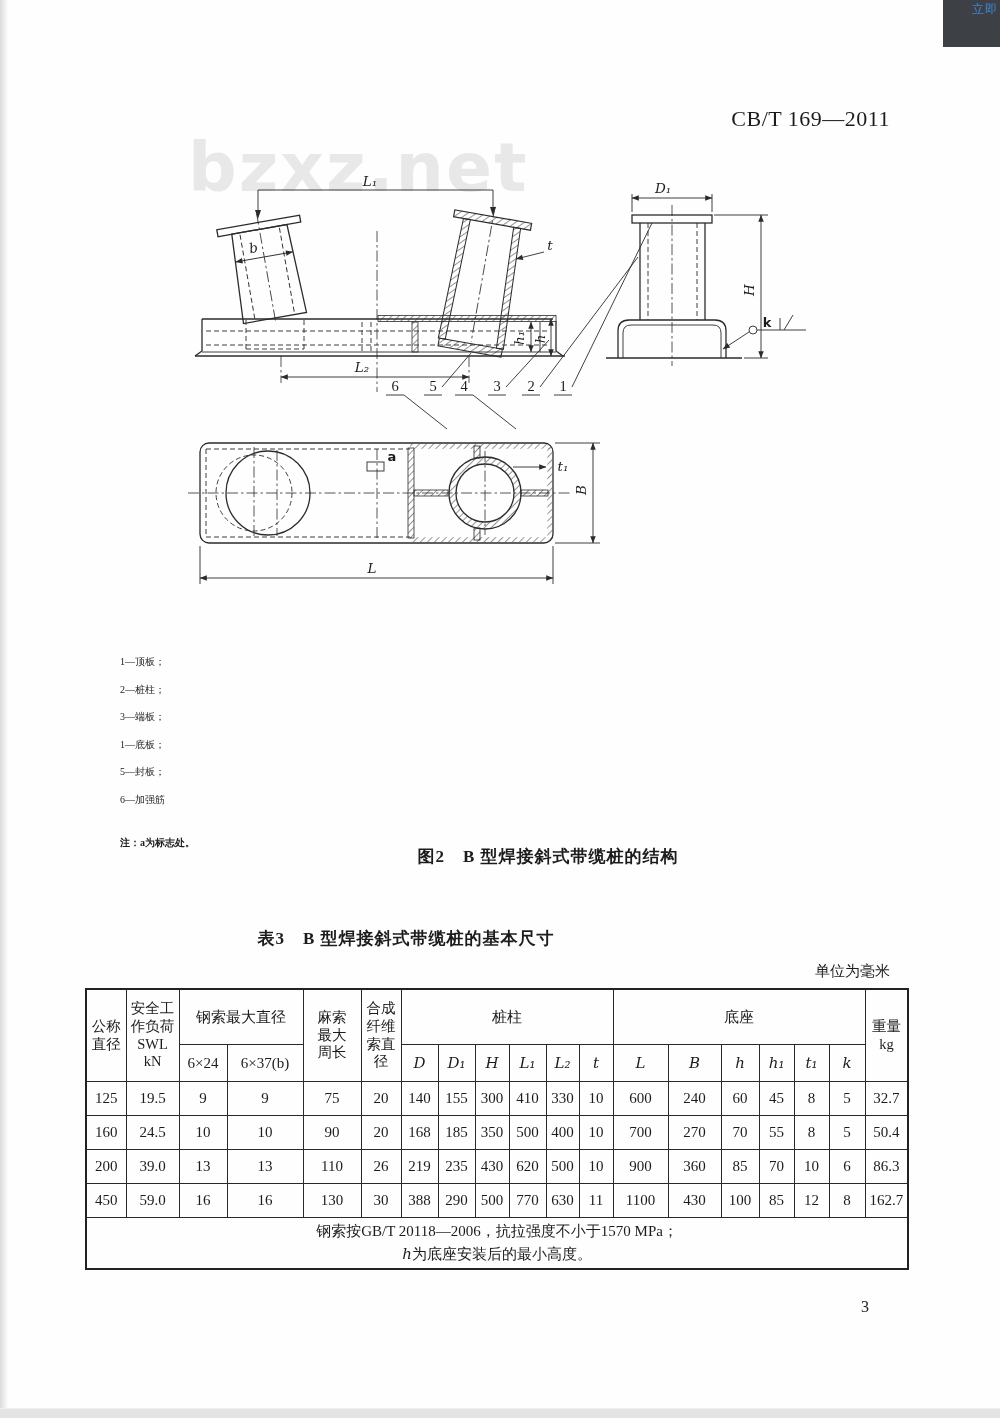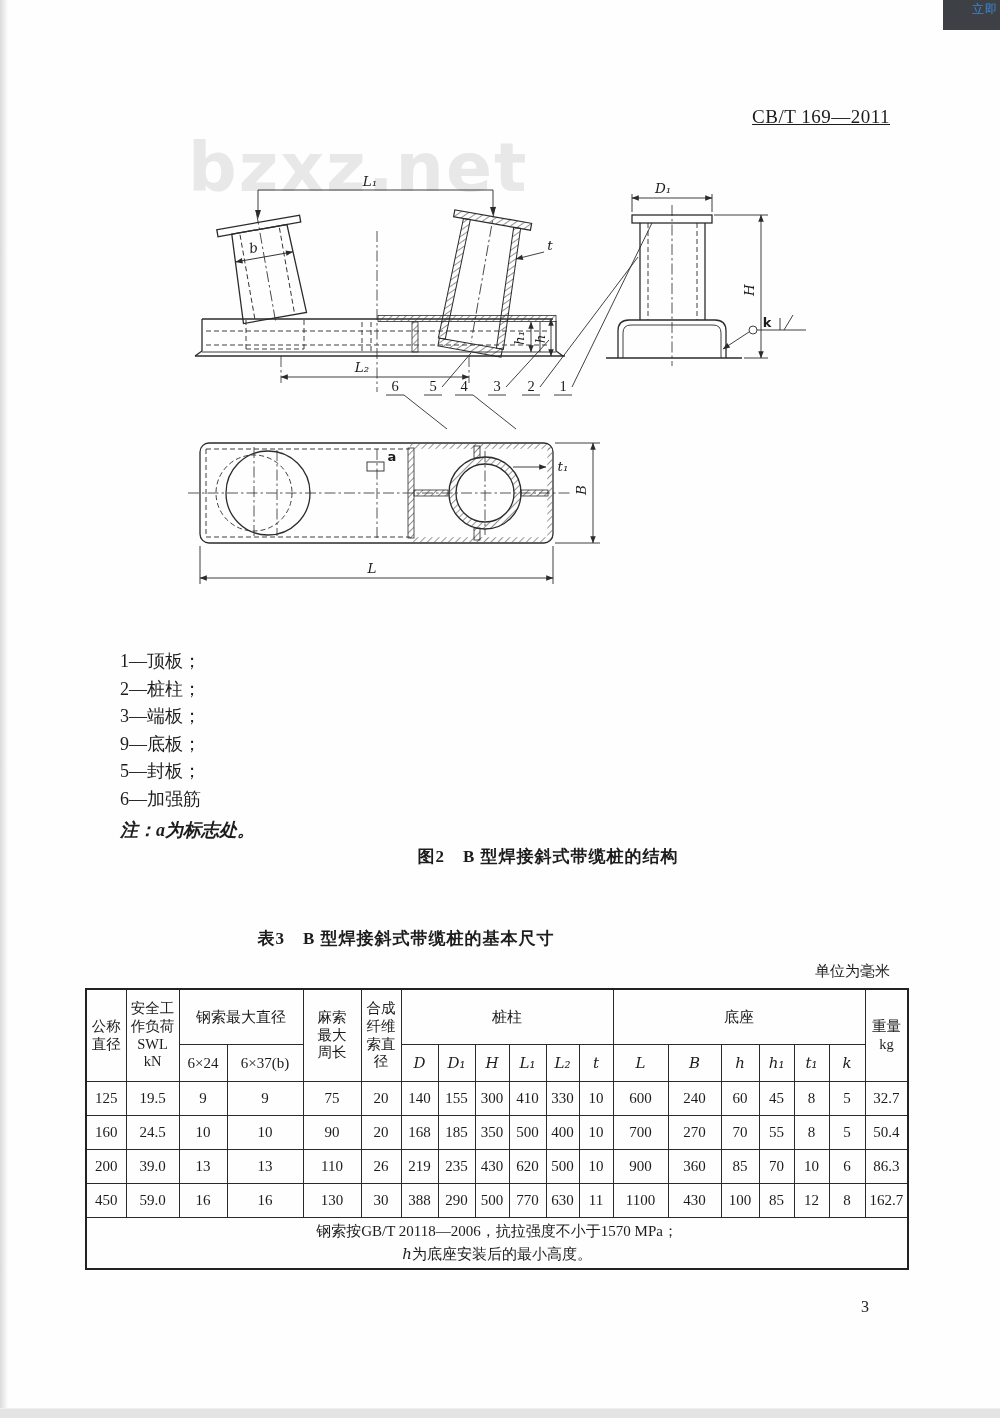--- a/index.html
+++ b/index.html
@@ -1,31 +1,31 @@
 <!DOCTYPE html>
 <html><head>
 <meta charset="utf-8">
 <style>
   html,body{margin:0;padding:0;background:#ffffff;}
   .page{position:relative;width:1000px;height:1418px;background:#fefefe;overflow:hidden;
         font-family:"Liberation Serif","DejaVu Serif",serif;color:#1c1c1c;}
   .page::before{content:"";position:absolute;left:0;top:0;width:8px;height:100%;
         background:linear-gradient(to right,rgba(0,0,0,.14),rgba(0,0,0,0));}
-  .corner-box{position:absolute;right:0;top:0;width:57px;height:30px;background:#3d4145;
+  .corner-box{position:absolute;right:0;top:0;width:57px;height:47px;background:#3d4145;
         overflow:hidden;cursor:pointer;}
   .corner-box span{position:absolute;right:2px;top:1px;font-size:12px;color:#3f86d8;
         font-family:"Liberation Sans","DejaVu Sans",sans-serif;letter-spacing:1px;}
   .watermark{position:absolute;left:188px;top:128px;font-size:68px;font-weight:bold;
         font-family:"DejaVu Sans","Liberation Sans",sans-serif;color:rgba(120,120,120,.16);
         letter-spacing:2px;user-select:none;}
-  .doc-number{position:absolute;right:110px;top:106px;font-size:19px;letter-spacing:.5px;text-decoration:underline;}
+  .doc-number{position:absolute;right:110px;top:106px;font-size:22px;letter-spacing:.5px;}
   .para{position:absolute;left:92px;top:147px;font-size:16.5px;}
   .drawing{position:absolute;left:85px;top:175px;}
-  .legend{position:absolute;left:120px;top:648px;font-size:18px;line-height:27.5px;}
-  .legend-note{font-weight:bold;margin-top:4px;font-style:italic;}
+  .legend{position:absolute;left:120px;top:648px;font-size:10px;line-height:27.5px;}
+  .legend-note{font-weight:bold;margin-top:16px;}
   .fig-caption{position:absolute;left:0;top:845px;width:1000px;text-align:center;
         font-size:17px;font-weight:bold;letter-spacing:1px;padding-left:48px;}
   .tbl-caption{position:absolute;left:0;top:927px;width:812px;text-align:center;
         font-size:17px;font-weight:bold;letter-spacing:1px;}
   .units{position:absolute;right:110px;top:962px;font-size:15px;}
   table.dims{position:absolute;left:85px;top:988px;width:822px;border-collapse:collapse;
         table-layout:fixed;font-size:15px;}
   table.dims th,table.dims td{border:1px solid #2a2a2a;text-align:center;vertical-align:middle;
         padding:1px 0;font-weight:normal;}
   table.dims{border:2px solid #222;}
@@ -252,21 +252,21 @@
         <line class="tn" x1="200" y1="578" x2="553" y2="578" marker-start="url(#ar)" marker-end="url(#ar)"></line>
         <text class="dim" x="372" y="573">L</text>
       </g>
     </g>
   </svg>
 
   <div class="legend">
     <div>1—顶板；</div>
     <div>2—桩柱；</div>
     <div>3—端板；</div>
-    <div>9—底板；</div>
+    <div>1—底板；</div>
     <div>5—封板；</div>
     <div>6—加强筋</div>
     <div class="legend-note">注：a为标志处。</div>
   </div>
 
   <div class="fig-caption">图2　B 型焊接斜式带缆桩的结构</div>
 
   <div class="tbl-caption">表3　B 型焊接斜式带缆桩的基本尺寸</div>
 
   <div class="units">单位为毫米</div>

